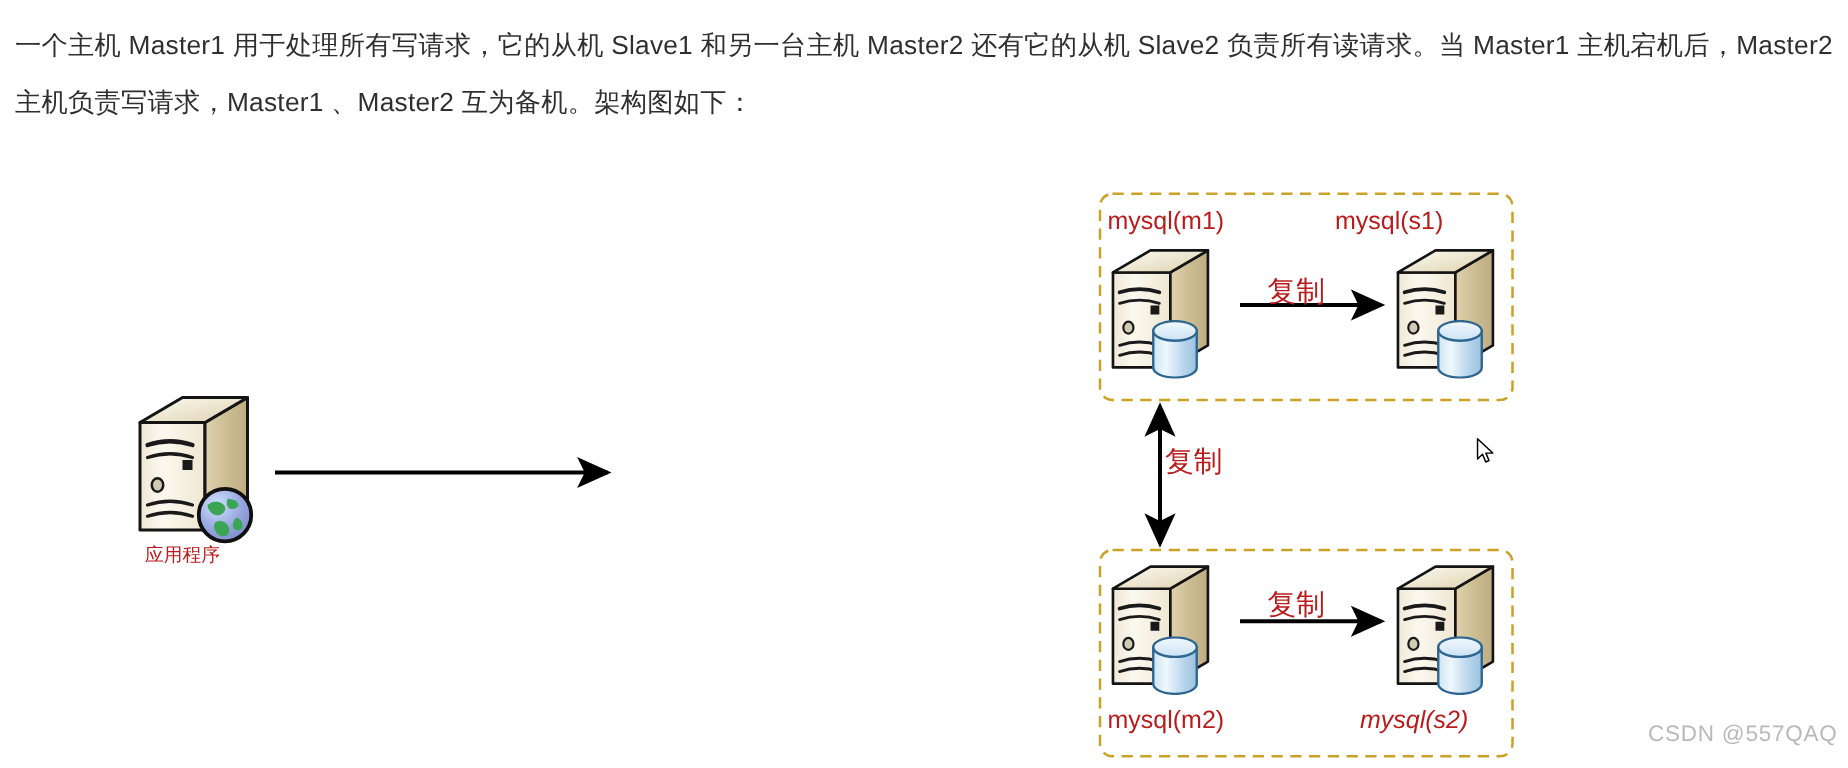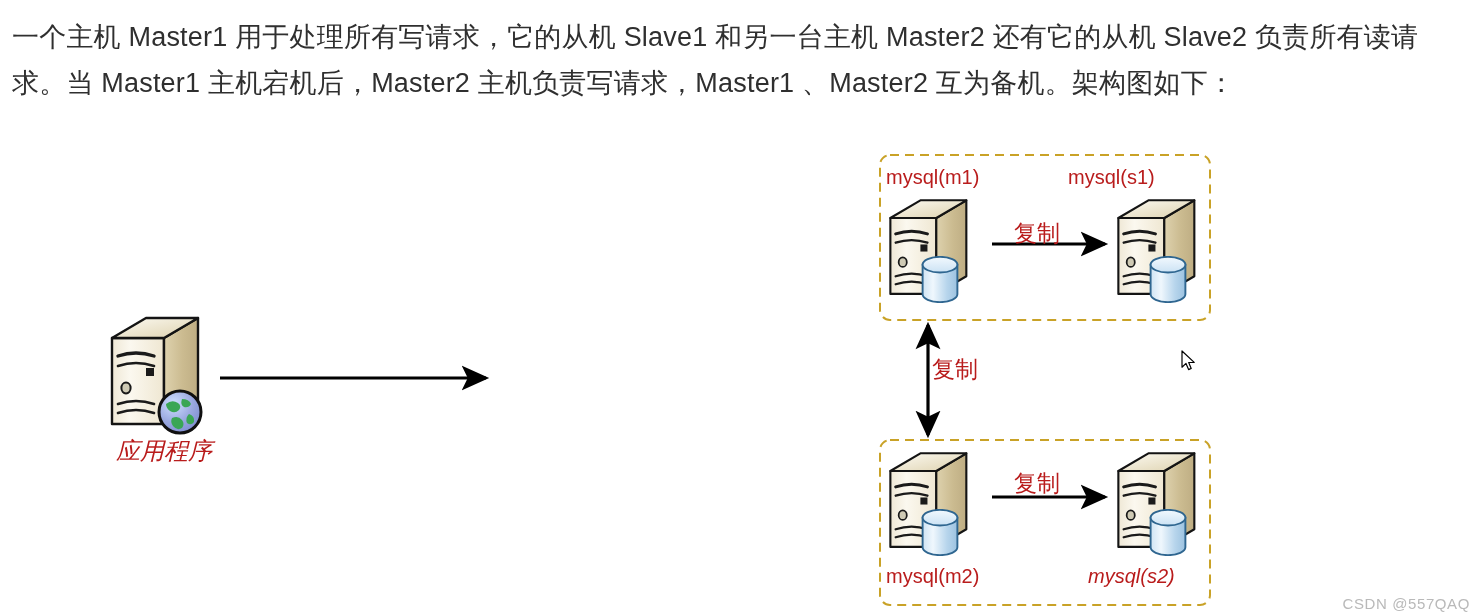--- a/index.html
+++ b/index.html
@@ -15,21 +15,21 @@
     font-family: "Liberation Sans", "DejaVu Sans", sans-serif;
     color: #2b2b2b;
   }
 
   
   #intro-paragraph {
     position: absolute;
     left: 12px;
     top: 14px;
     width: 1460px;
-    font-size: 27px;
+    font-size: 21px;
     line-height: 46px;
     letter-spacing: 0.2px;
     color: #2f2f2f;
     white-space: pre-wrap;
   }
 
   
   #architecture-diagram {
     position: absolute;
     left: 0;
@@ -51,40 +51,39 @@
     font-family: "Liberation Sans", "DejaVu Sans", sans-serif;
     white-space: nowrap;
   }
   .lbl-node {
     font-size: 20px;
   }
   .lbl-edge {
     font-size: 23px;
   }
   .lbl-app {
-    font-size: 24px;
-    font-style: italic;
+    font-size: 15px;
   }
 
   
   #label-app            { left: 116px; top: 325px; }
   #label-mysql-m1       { left: 886px; top: 56px; }
   #label-mysql-s1       { left: 1068px; top: 56px; }
   #label-mysql-m2       { left: 886px; top: 455px; text-align: center; }
   #label-mysql-s2       { left: 1088px; top: 455px; font-style: italic; }
   #label-replicate-top  { left: 1014px; top: 108px; }
   #label-replicate-bot  { left: 1014px; top: 358px; }
   #label-replicate-mid  { left: 932px; top: 244px; }
 
   
   #watermark {
     position: absolute;
     right: 8px;
-    bottom: 2px;
-    font-size: 15px;
+    bottom: 16px;
+    font-size: 18px;
     color: #b9b9b9;
     letter-spacing: 0.6px;
     font-family: "Liberation Sans", "DejaVu Sans", sans-serif;
   }
 
   
   #mouse-cursor {
     position: absolute;
     left: 1181px;
     top: 350px;

